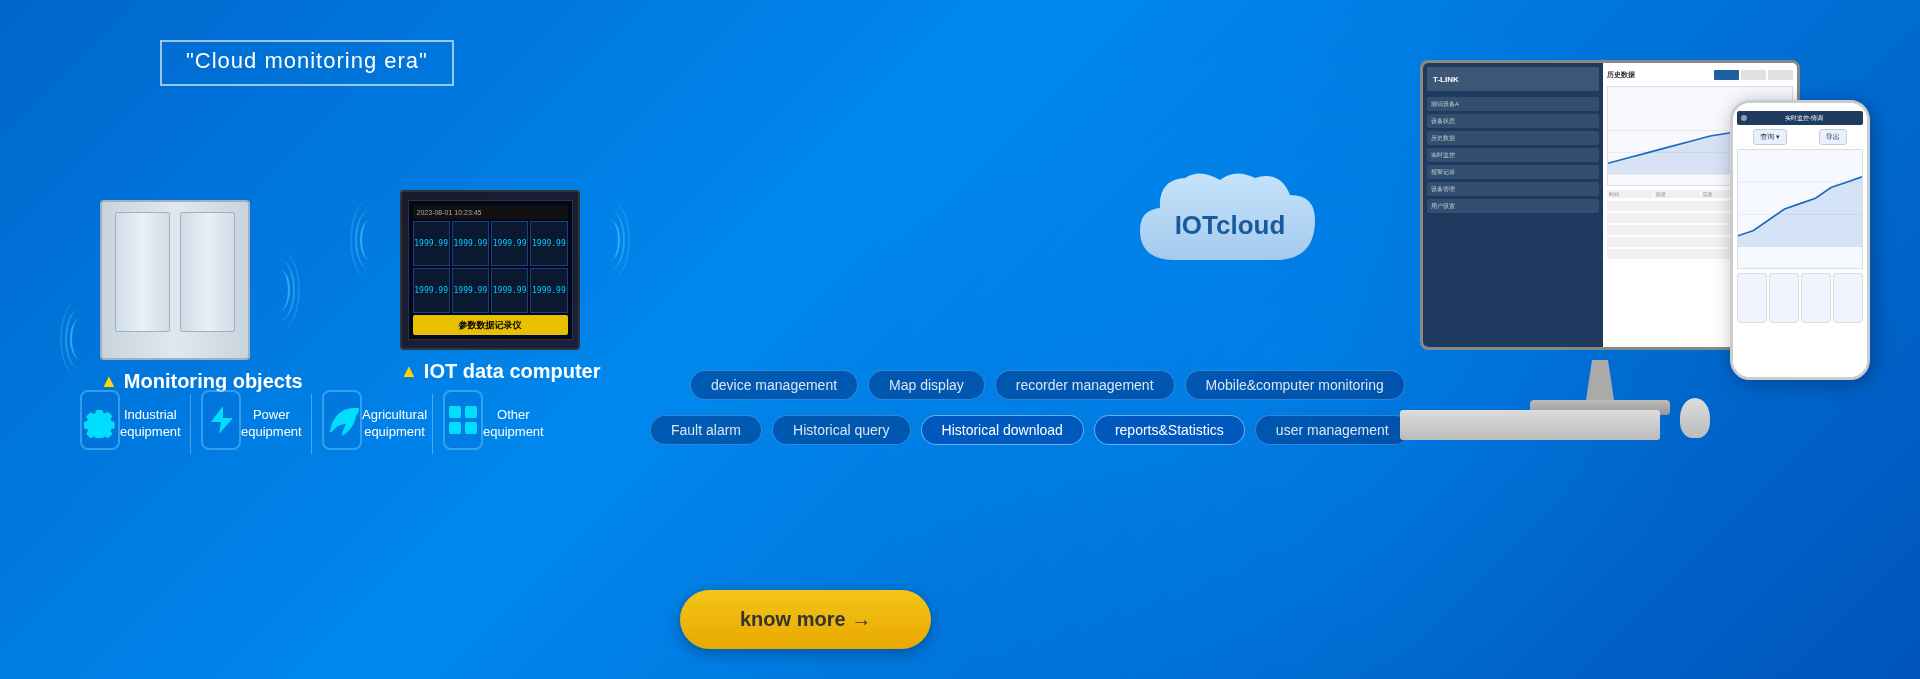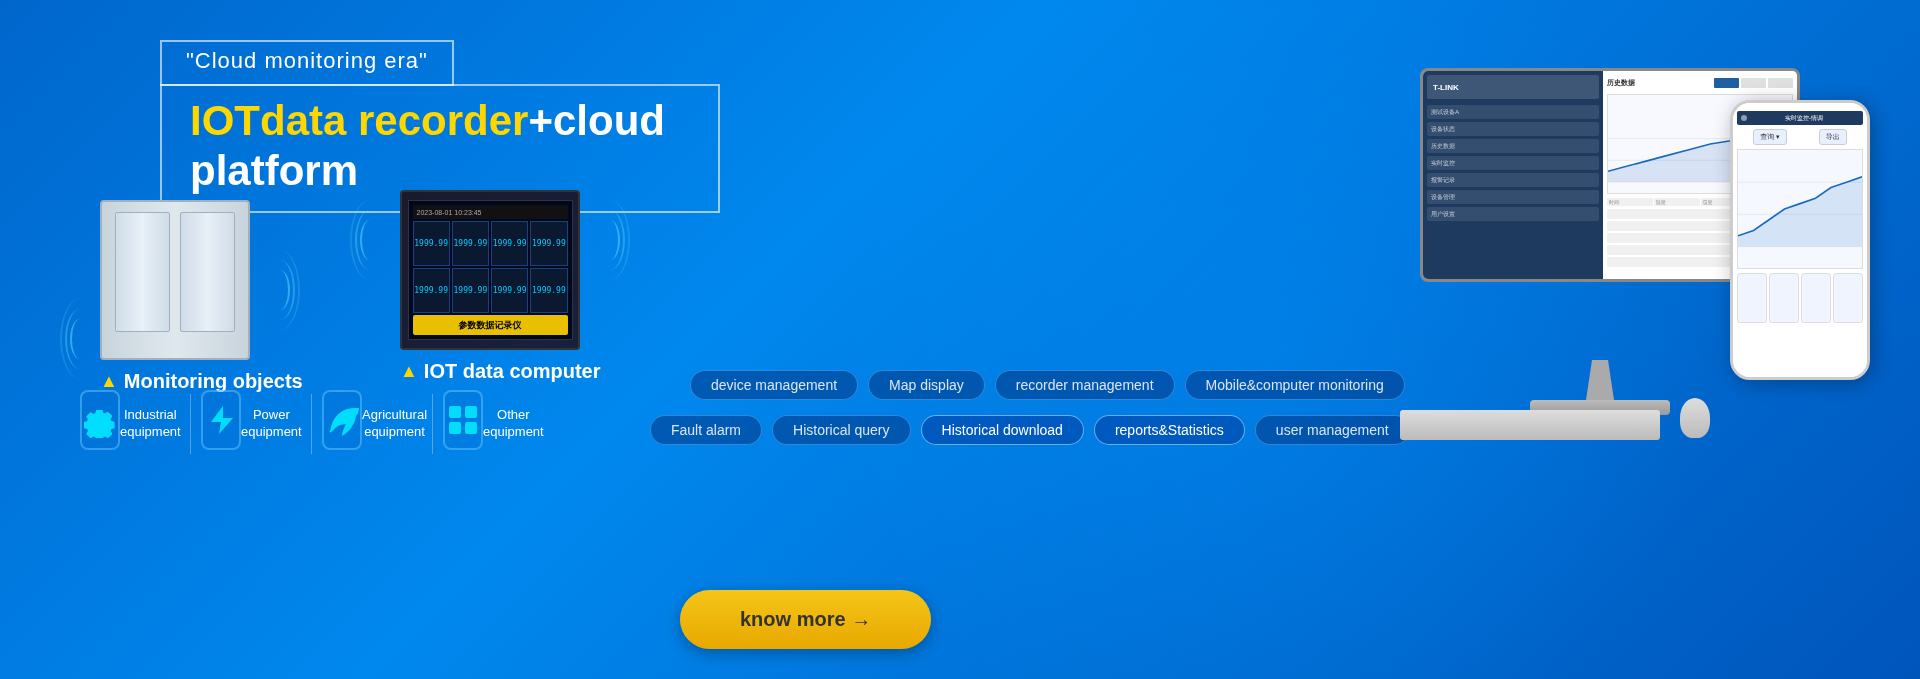--- a/index.html
+++ b/index.html
@@ -241,23 +241,23 @@
       position: absolute;
       right: 100px;
       top: 60px;
       width: 440px;
       height: 400px;
     }
 
     .monitor-screen-wrapper {
       position: absolute;
       left: 40px;
-      top: 8px;
+      top: 0;
       width: 380px;
-      height: 214px;
+      height: 290px;
       background: #1a1a2e;
       border-radius: 8px;
       border: 3px solid #888;
       overflow: hidden;
     }
 
     .monitor-screen {
       width: 100%;
       height: 100%;
       background: #f5f5f5;
@@ -443,25 +443,20 @@
     }
   </style>
 </head>
 <body>
 
 <div class="banner">
 
   <div class="left-section">
     <div class="cloud-era-box">
       <span class="cloud-era-label">"Cloud monitoring era"</span>
-    </div>
-    <div class="main-title-box">
-      <div class="main-title">
-        <span class="title-highlight">IOTdata recorder</span><span class="title-normal">+cloud platform</span>
-      </div>
     </div>
   </div>
 
   <div class="monitoring-section">
     
     <div style="position:relative; display:inline-block;">
       <div style="position:absolute; left:-30px; top:40px; width:200px; height:200px; pointer-events:none;">
 
         <div style="position:absolute; left:0; top:50%; transform:translateY(-50%);">
           <div style="width:20px;height:40px;border-left:2px solid rgba(100,220,255,0.5);border-radius:50% 0 0 50%;margin-bottom:2px;"></div>
@@ -589,20 +584,32 @@
           <rect x="4" y="20" width="12" height="12" rx="2"></rect>
           <rect x="20" y="20" width="12" height="12" rx="2"></rect>
         </svg>
       </div>
       <span class="icon-label">Other<br>equipment</span>
     </div>
   </div>
 
   <div class="cloud-section">
 
+    <div class="cloud-shape">
+      <svg width="220" height="130" viewBox="0 0 220 130">
+        <defs>
+          <linearGradient id="cloudGrad" x1="0%" y1="0%" x2="0%" y2="100%">
+            <stop offset="0%" style="stop-color:#e8f4ff;stop-opacity:1"></stop>
+            <stop offset="100%" style="stop-color:#c0d8f0;stop-opacity:1"></stop>
+          </linearGradient>
+        </defs>
+        <path d="M55 100 Q20 100 20 70 Q20 50 40 48 Q38 20 65 18 Q80 8 100 20 Q115 8 135 18 Q160 10 170 35 Q195 35 195 60 Q195 100 155 100 Z" fill="url(#cloudGrad)" opacity="0.85"></path>
+      </svg>
+      <div class="cloud-text">IOTcloud</div>
+    </div>
   </div>
 
   <div style="position:absolute; left:690px; top:370px; display:flex; gap:10px;">
     <div class="tag">device management</div>
     <div class="tag">Map display</div>
     <div class="tag">recorder management</div>
     <div class="tag">Mobile&amp;computer monitoring</div>
   </div>
 
   <div style="position:absolute; left:650px; top:415px; display:flex; gap:10px;">

